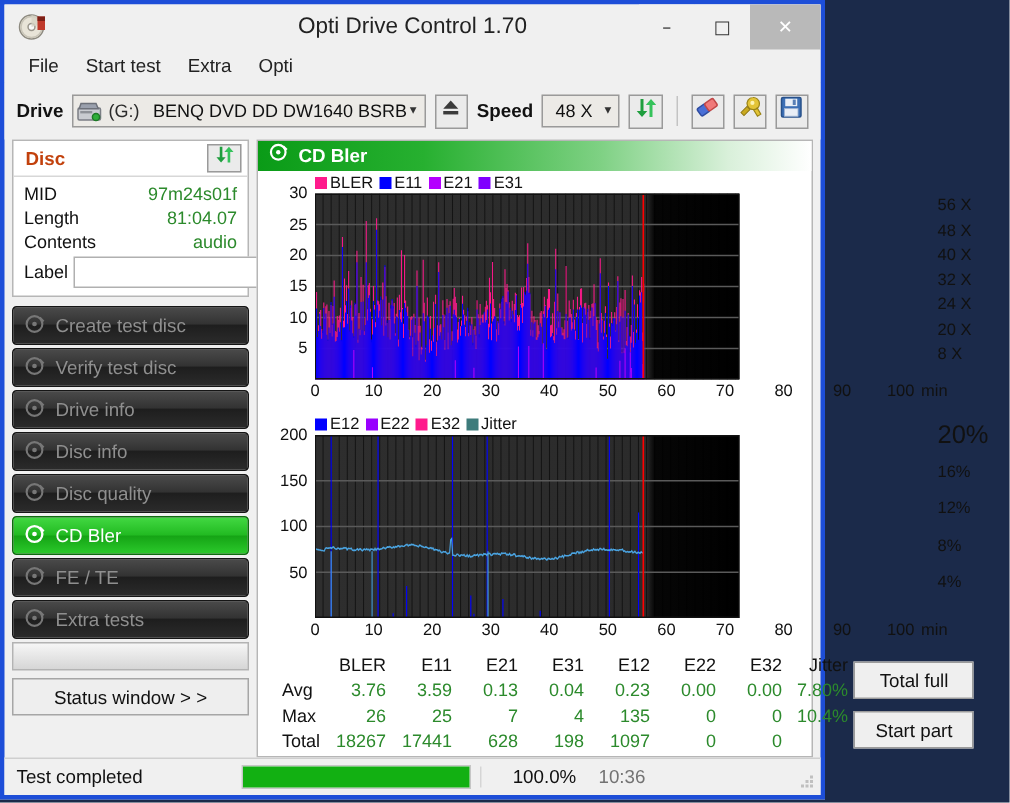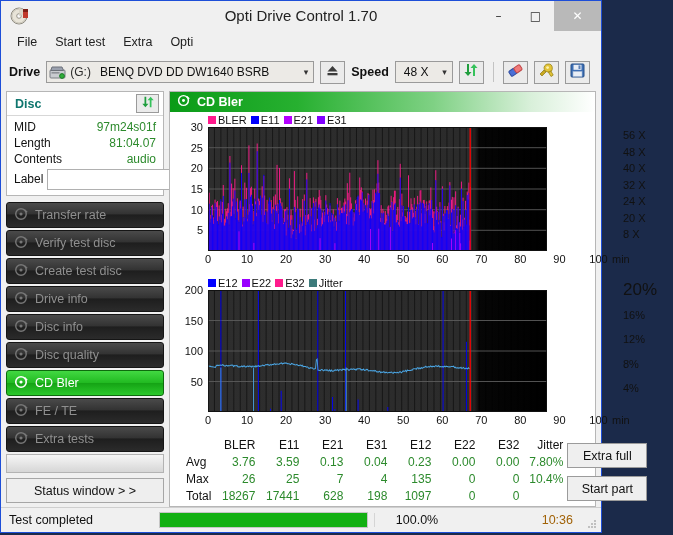--- a/index.html
+++ b/index.html
@@ -2,23 +2,23 @@
 <html><head>
 <meta charset="utf-8">
 <style>
   html,body{margin:0;padding:0;}
   body{
     width:673px;height:535px;overflow:hidden;
     font-family:"Liberation Sans",sans-serif;
     background:#1b2a4a;
   }
   #app{
-    position:absolute;left:0;top:0;width:602px;height:533px;
+    position:absolute;left:0;top:0;width:550px;height:533px;
     background:#f0f0f0;
-    border:1px solid #1d4ed8;
+    border:3px solid #1d4ed8;
     box-sizing:border-box;
     display:flex;flex-direction:column;
   }
   
   .titlebar{
     height:30px;flex:0 0 30px;position:relative;background:#f0f0f0;
     display:flex;align-items:center;
   }
   .app-icon{
     position:absolute;left:8px;top:4px;width:22px;height:22px;
@@ -63,21 +63,21 @@
   .sep{width:1px;height:20px;background:#c3c3c3;margin:0 3px;}
   
   .main{flex:1;display:flex;padding:0 5px 0 5px;gap:5px;min-height:0;}
   
   .left{width:158px;flex:0 0 158px;display:flex;flex-direction:column;}
   .disc-box{border:1px solid #b6b6b6;background:#fff;}
   .disc-head{
     height:23px;display:flex;align-items:center;justify-content:space-between;
     padding:0 4px 0 8px;border-bottom:1px solid #d7d7d7;
   }
-  .disc-head .t{font-size:12.5px;font-weight:bold;color:#0f766e;}
+  .disc-head .t{font-size:12.5px;font-weight:bold;color:#c2410c;}
   .mini-btn{width:23px;height:19px;border:1px solid #9a9a9a;background:#ebebeb;
             display:flex;align-items:center;justify-content:center;box-sizing:border-box;}
   .disc-rows{padding:3px 7px 5px 7px;}
   .drow{display:flex;justify-content:space-between;align-items:center;height:16px;}
   .dk{font-size:12px;color:#111;}
   .dv{font-size:12px;color:#2c8a2c;}
   .label-row{display:flex;align-items:center;gap:4px;height:22px;margin-top:1px;}
   .label-row .dk{flex:0 0 auto;}
   .label-input{flex:1;height:17px;border:1px solid #b0b0b0;background:#fff;}
   .navlist{margin-top:6px;display:flex;flex-direction:column;gap:2px;}
@@ -128,21 +128,21 @@
   
   .statusbar{
     height:24px;flex:0 0 24px;display:flex;align-items:center;gap:0;
     padding:0 4px;border-top:1px solid #cfcfcf;background:#f0f0f0;
   }
   .st-text{font-size:12.5px;color:#111;width:150px;padding-left:4px;}
   .progress{flex:1;height:14px;border:1px solid #c6c6c6;background:#fff;position:relative;}
   .progress .bar{position:absolute;left:0;top:0;bottom:0;background:#12b012;}
   .st-pct{width:72px;text-align:center;font-size:12.5px;color:#111;border-left:1px solid #d5d5d5;
           margin-left:6px;padding-left:6px;}
-  .st-time{width:120px;text-align:right;font-size:12.5px;color:#a16207;padding-right:14px;}
+  .st-time{width:120px;text-align:left;font-size:12.5px;color:#737373;padding-right:14px;}
   .grip{width:10px;height:10px;margin-left:auto;opacity:.45;}
 </style>
 </head>
 <body>
 
 <div id="app">
 
   <div class="titlebar">
     <span class="app-icon">
       <svg width="22" height="22" viewBox="0 0 22 22">
@@ -290,41 +290,31 @@
 
       <div class="navlist">
         <div class="navbtn">
           <span>
             <svg width="14" height="14" viewBox="0 0 16 16">
                 <circle cx="8" cy="8" r="6" fill="none" stroke="#777" stroke-width="1.6"></circle>
                 <circle cx="8" cy="8" r="1.8" fill="#777"></circle>
                 <path d="M12 3 L15 6" stroke="#777" stroke-width="1.6"></path>
               </svg>
           </span>
-          <span>Transfer rate</span>
+          <span>Create test disc</span>
         </div>
         <div class="navbtn">
           <span>
             <svg width="14" height="14" viewBox="0 0 16 16">
                 <circle cx="8" cy="8" r="6" fill="none" stroke="#777" stroke-width="1.6"></circle>
                 <circle cx="8" cy="8" r="1.8" fill="#777"></circle>
                 <path d="M12 3 L15 6" stroke="#777" stroke-width="1.6"></path>
               </svg>
           </span>
           <span>Verify test disc</span>
-        </div>
-        <div class="navbtn">
-          <span>
-            <svg width="14" height="14" viewBox="0 0 16 16">
-                <circle cx="8" cy="8" r="6" fill="none" stroke="#777" stroke-width="1.6"></circle>
-                <circle cx="8" cy="8" r="1.8" fill="#777"></circle>
-                <path d="M12 3 L15 6" stroke="#777" stroke-width="1.6"></path>
-              </svg>
-          </span>
-          <span>Create test disc</span>
         </div>
         <div class="navbtn">
           <span>
             <svg width="14" height="14" viewBox="0 0 16 16">
                 <circle cx="8" cy="8" r="6" fill="none" stroke="#777" stroke-width="1.6"></circle>
                 <circle cx="8" cy="8" r="1.8" fill="#777"></circle>
                 <path d="M12 3 L15 6" stroke="#777" stroke-width="1.6"></path>
               </svg>
           </span>
           <span>Drive info</span>
@@ -1357,21 +1347,21 @@
                 <td class="v">198</td>
                 <td class="v">1097</td>
                 <td class="v">0</td>
                 <td class="v">0</td>
                 <td class="v"></td>
               </tr>
             </tbody>
           </table>
           <div class="startbtns">
             <div class="startbtn">
-              <span>Extra full</span>
+              <span>Total full</span>
             </div>
             <div class="startbtn">
               <span>Start part</span>
             </div>
           </div>
         </div>
 
       </div>
     </div>
   </div>

